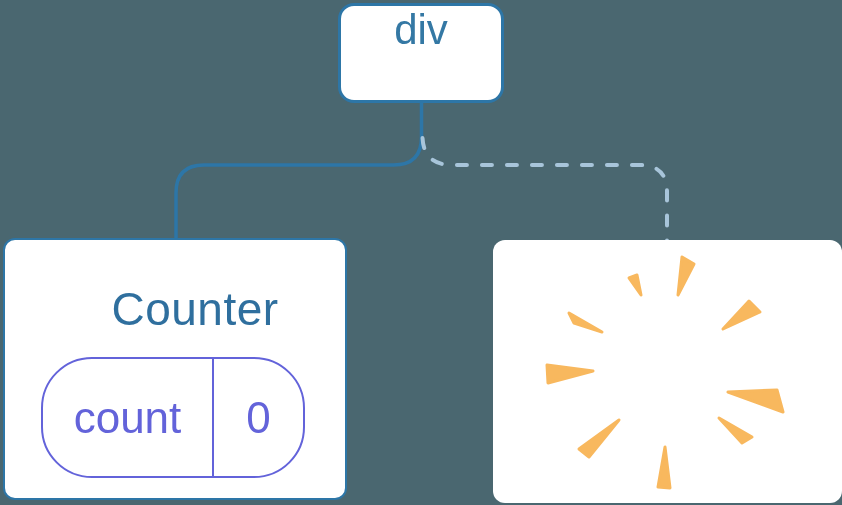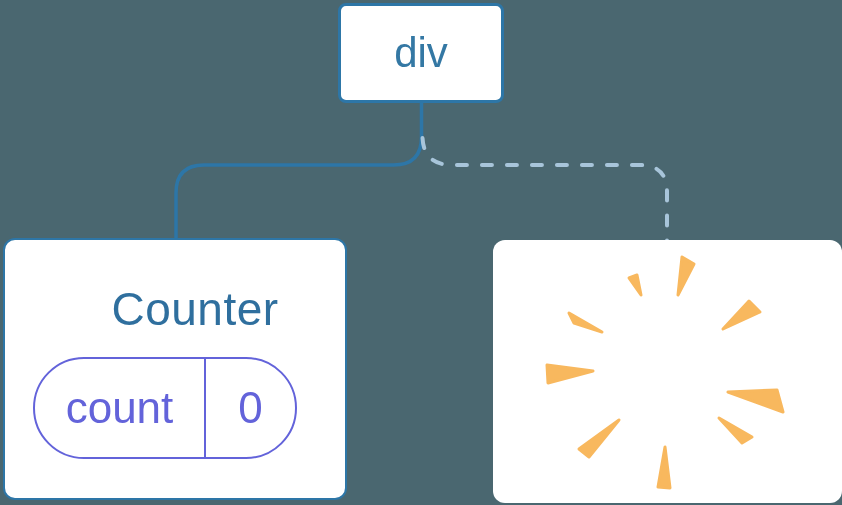--- a/index.html
+++ b/index.html
@@ -35,23 +35,22 @@
   }
   .node {
     position: absolute;
     background: var(--node-bg, #FFFFFF);
     box-sizing: border-box;
   }
   .node-div {
     left: 338px; top: 3px;
     width: 166px; height: 100px;
     border: 3px solid var(--edge, #2D76A7);
-    border-radius: 8px;
+    border-radius: 16px;
     display: flex;
-    align-items: center;
     justify-content: center;
     font-size: 42px;
     font-weight: 500;
     color: var(--div-text, #3478A4);
   }
   .node-counter {
     left: 3px; top: 238px;
     width: 344px; height: 262px;
     border: 2px solid var(--edge, #2D76A7);
     border-radius: 12px;
@@ -60,22 +59,22 @@
     margin-top: 42px;
     text-align: center;
     font-size: 46px;
     font-weight: 500;
     letter-spacing: 0.5px;
     color: var(--node-text, #2F6F9E);
     padding-left: 40px;
   }
   .state-pill {
     position: absolute;
-    left: 28px; top: 117px;
-    width: 264px; height: 102px;
+    left: 36px; top: 117px;
+    width: 264px; height: 121px;
     border: 2px solid var(--pill, #6363DA);
     border-radius: 51px;
     box-sizing: border-box;
     display: flex;
     align-items: stretch;
     color: var(--pill, #6363DA);
     font-size: 44px;
     overflow: hidden;
   }
   .pill-key {

